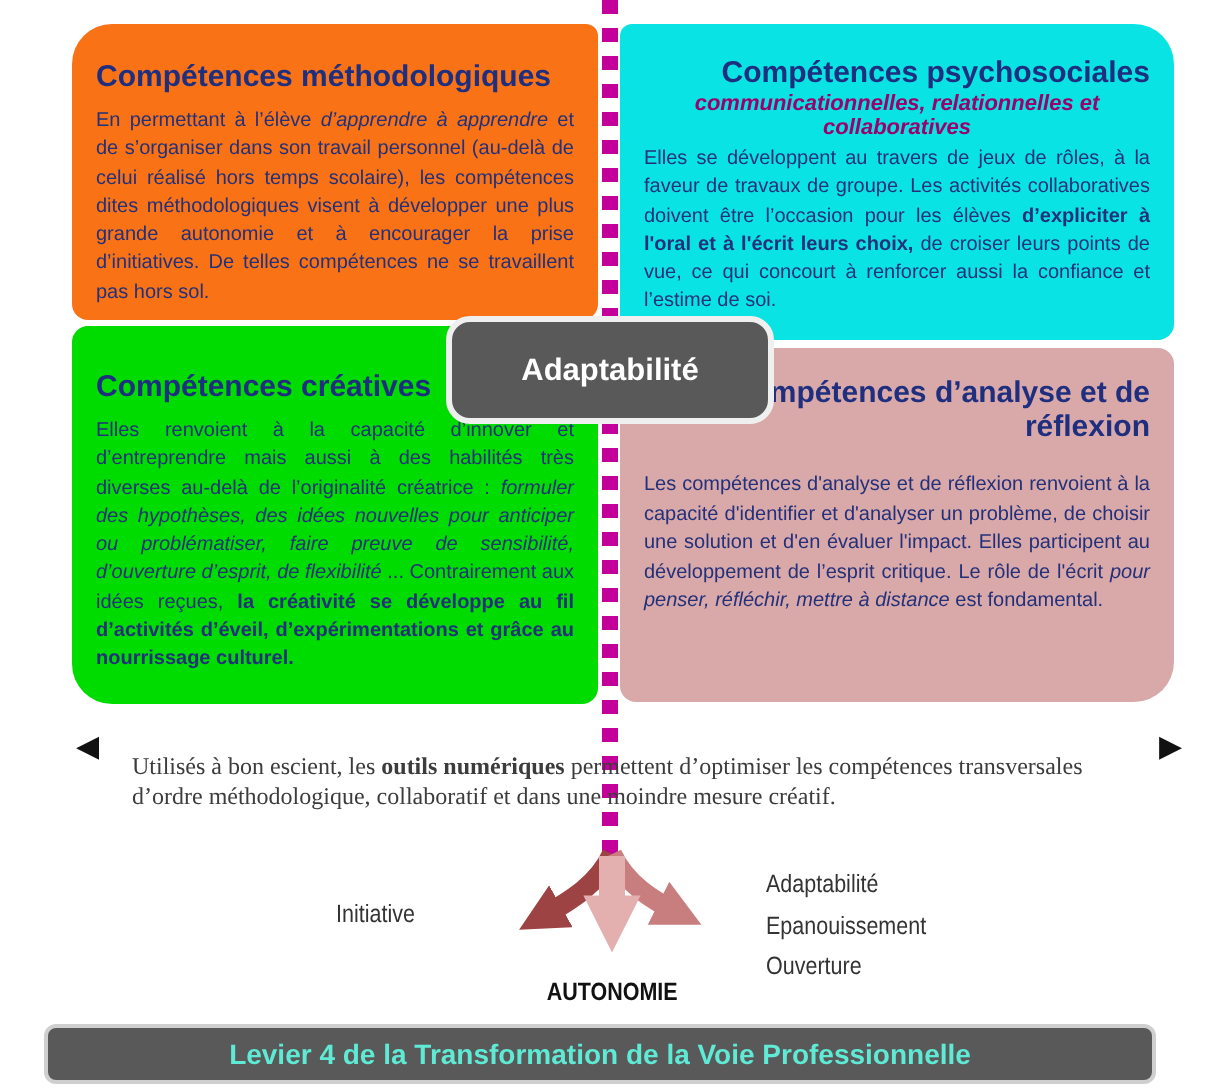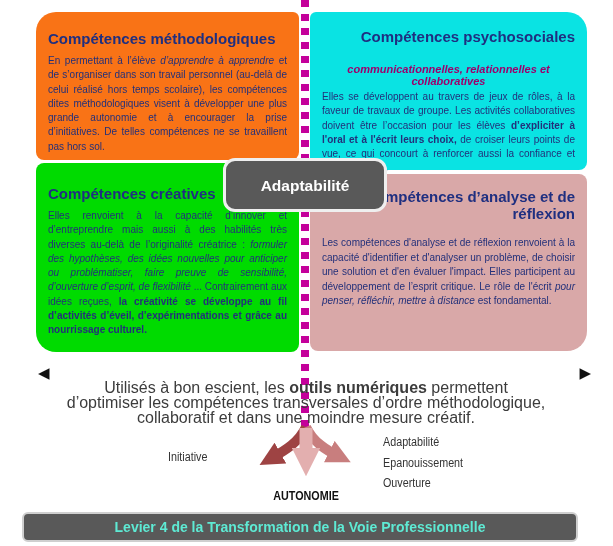--- a/index.html
+++ b/index.html
@@ -39,21 +39,21 @@
   }
   .q-title{
     margin:0;font-size:15px;font-weight:bold;color:#1f2f80;
     line-height:17px;
   }
   .quad-purple .q-title{margin-top:10px;}
   .quad-cyan .q-title{text-align:right;margin-top:8px;}
   .quad-green .q-title{margin-top:14px;}
   .quad-pink .q-title{text-align:right;margin-top:6px;}
   .q-subtitle{
-    margin:18px 0 2px 0;font-size:11px;font-weight:bold;font-style:italic;
+    margin:1px 0 2px 0;font-size:11px;font-weight:bold;font-style:italic;
     color:#9c006c;text-align:center;
   }
   .q-body{
     margin:7px 0 0 0;font-size:10px;line-height:14.3px;
     color:#23307a;text-align:justify;
   }
   .quad-pink .q-body{margin-top:14px;line-height:14.6px;}
   .seg-normal{font-style:normal;font-weight:normal;}
   .seg-italic{font-style:italic;}
   .seg-bold{font-weight:bold;}
@@ -62,22 +62,23 @@
     position:absolute;left:223px;top:158px;width:164px;height:54px;
     box-sizing:border-box;background:#595959;
     border:3px solid #efefef;border-radius:12px;
     display:flex;flex-direction:column;align-items:center;justify-content:center;
     color:#ffffff;font-weight:bold;font-size:15.5px;line-height:19px;
     z-index:5;
   }
   
   .note-text{
     position:absolute;left:66px;top:364px;width:480px;
-    font-size:16px;line-height:15px;color:#3c3c3c;text-align:center;
+    font-size:12px;line-height:15px;color:#3c3c3c;
     z-index:2;
+    font-family:Liberation Serif, serif;
   }
   .tri{
     position:absolute;top:364px;font-size:15px;color:#111;
     font-family:"DejaVu Sans",sans-serif;z-index:2;
   }
   .tri-left{left:38px;}
   .tri-right{right:22px;}
   
   .arrows-svg{position:absolute;left:240px;top:424px;z-index:2;}
   .diag-label{

